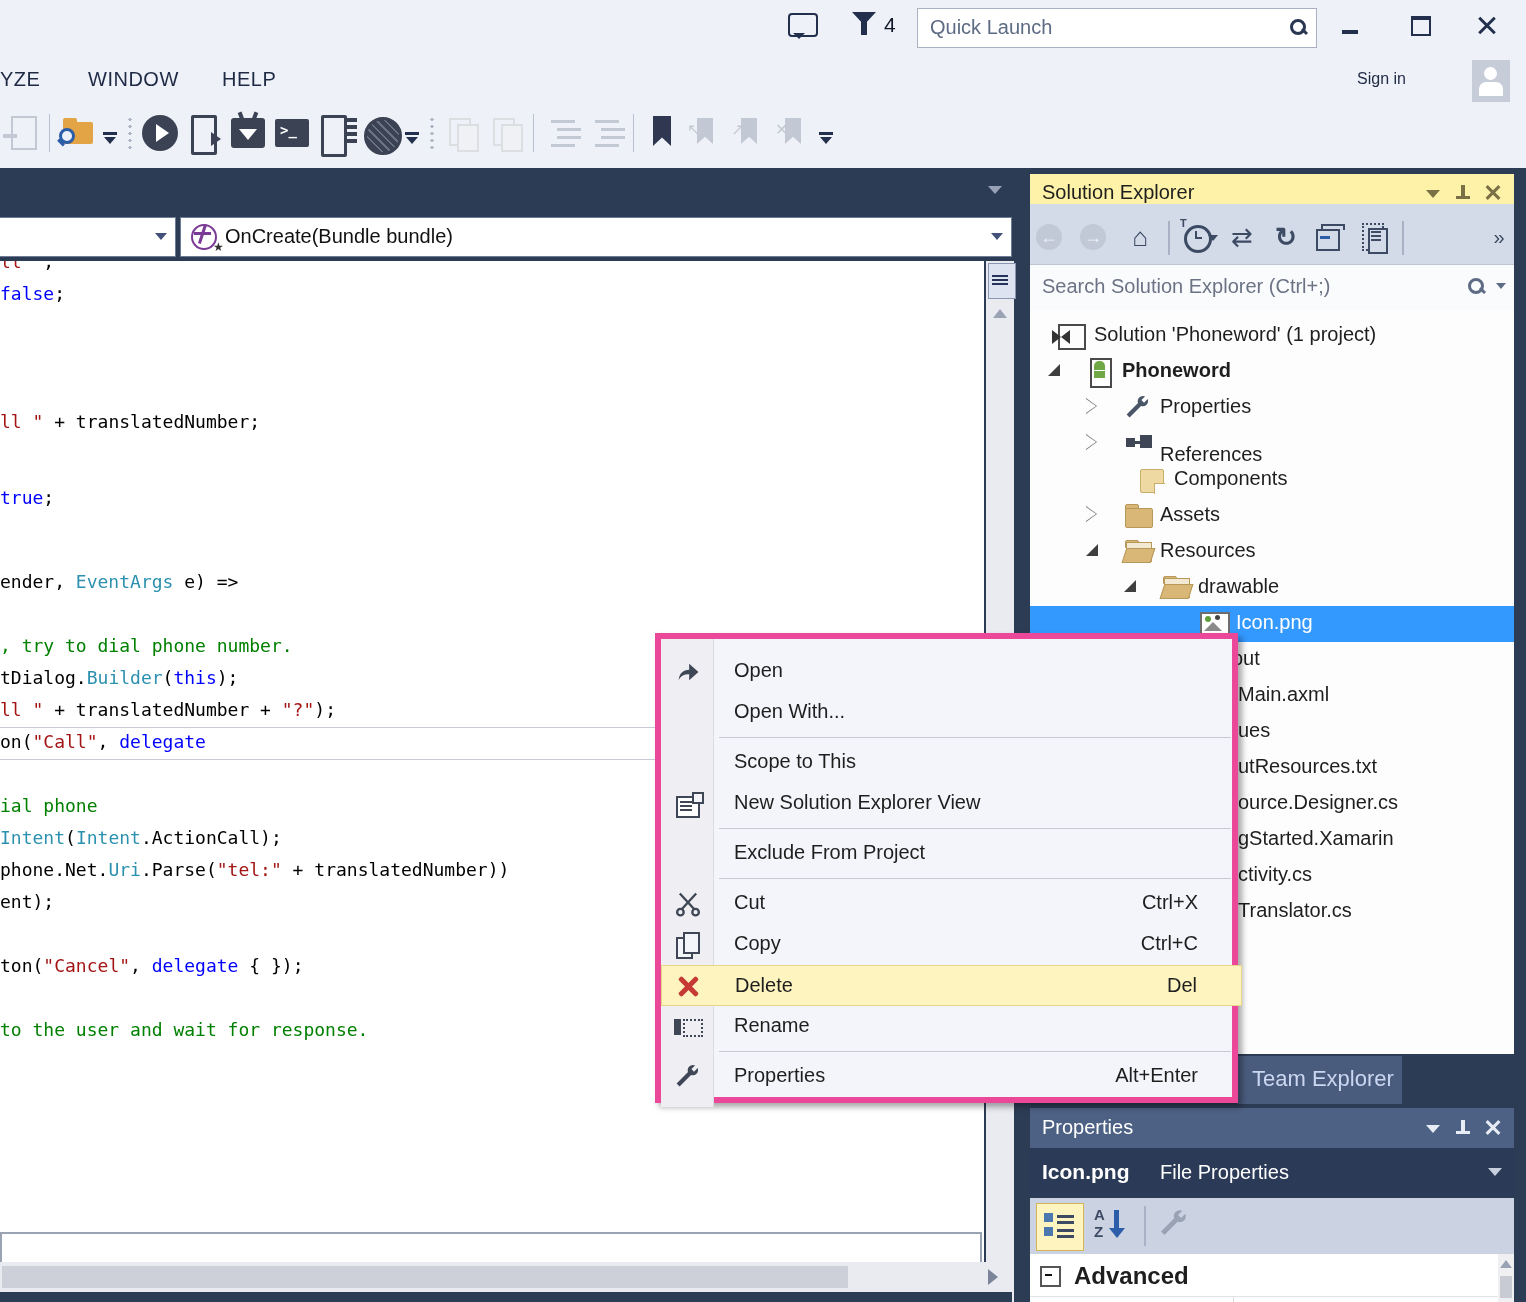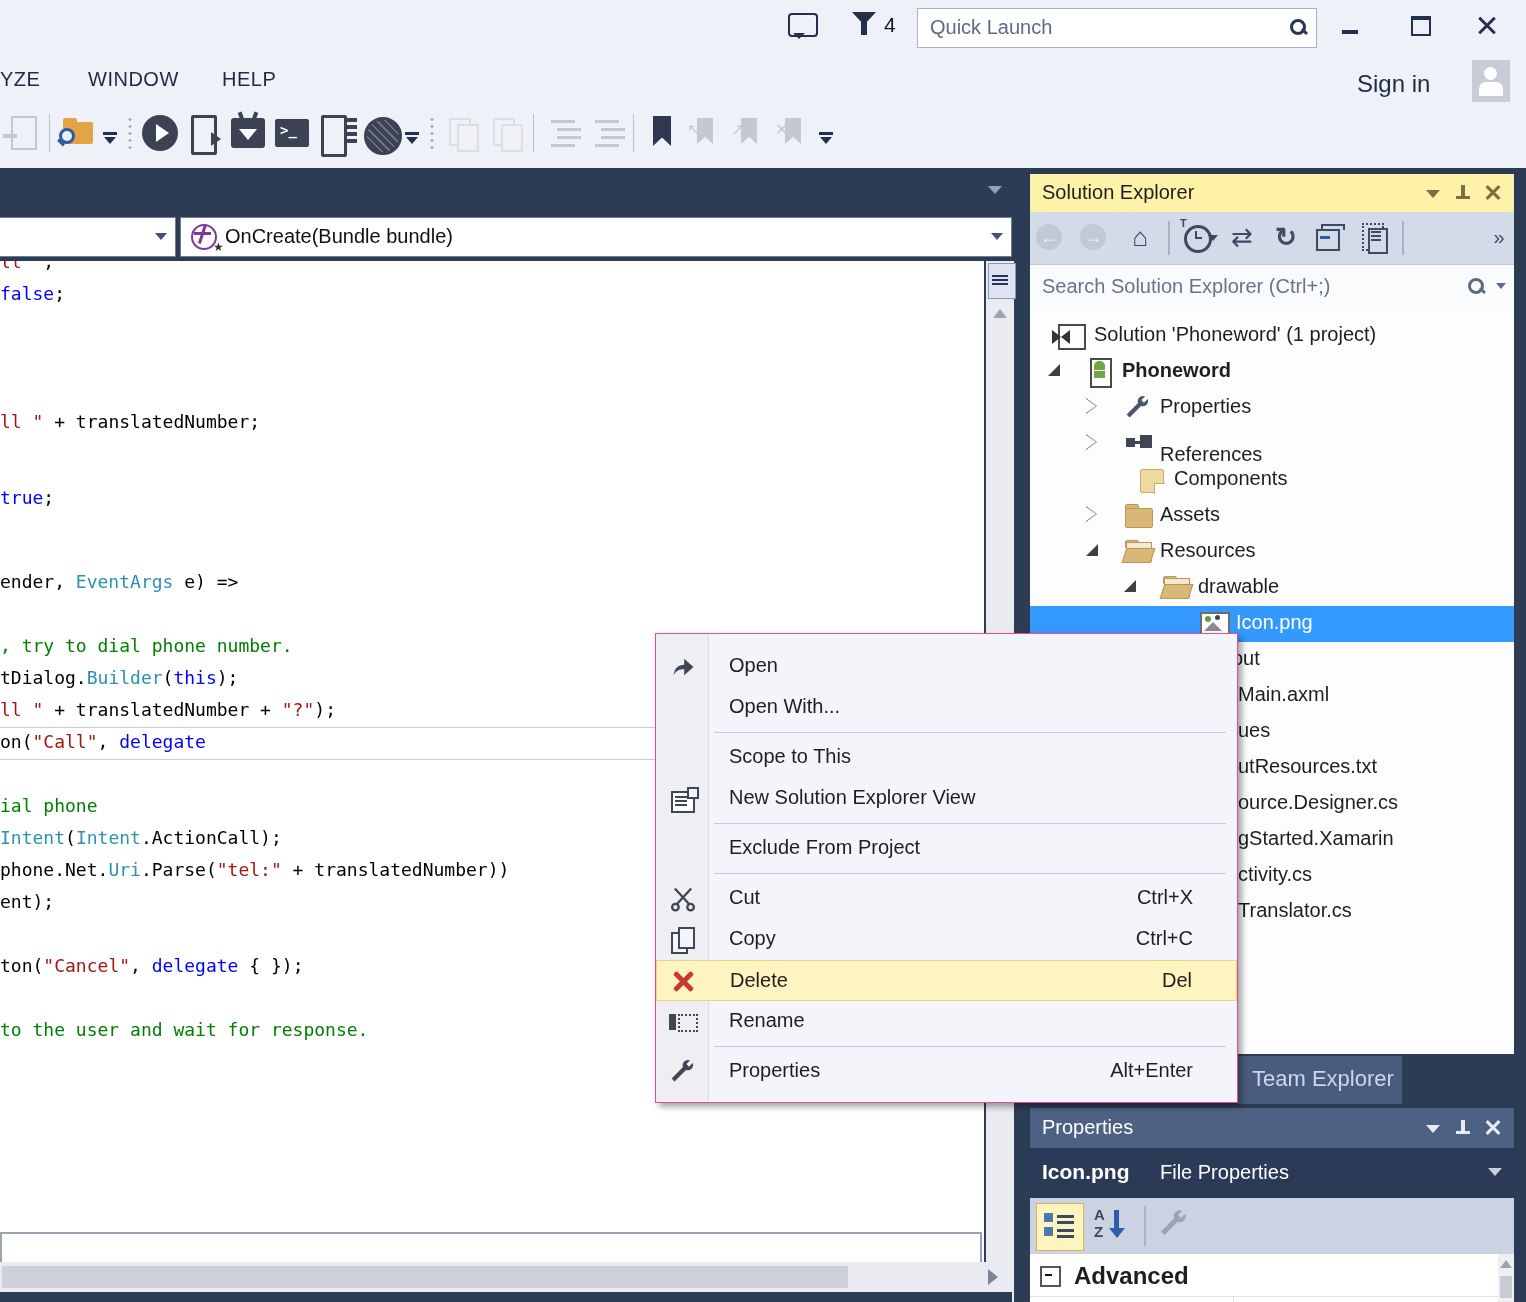--- a/index.html
+++ b/index.html
@@ -5,21 +5,21 @@
   html,body{margin:0;padding:0;background:#2D3C55;}
   #app{position:relative;width:1526px;height:1302px;overflow:hidden;
        font-family:"Liberation Sans",sans-serif;color:#1E2A45;background:#2D3C55;}
   .abs{position:absolute;}
 
   
   #titlebar{left:0;top:0;width:1526px;height:56px;background:#EEF1F7;}
   #menubar{left:0;top:56px;width:1526px;height:50px;background:#EEF1F7;}
   #toolbar{left:0;top:106px;width:1526px;height:62px;background:#EEF1F7;}
   .menu-item{position:absolute;top:12px;font-size:20px;color:#1E2A45;letter-spacing:.5px;}
-  #signin{position:absolute;top:14px;left:1357px;font-size:24px;color:#1E2A45;}
+  #signin{position:absolute;top:14px;left:1357px;font-size:16px;color:#1E2A45;}
   #avatar{position:absolute;left:1472px;top:4px;width:38px;height:42px;background:#C6CCD8;}
   #avatar .head{position:absolute;left:12px;top:7px;width:13px;height:13px;border-radius:50%;background:#FFF;}
   #avatar .body{position:absolute;left:7px;top:22px;width:24px;height:14px;border-radius:7px 7px 0 0;background:#FFF;}
   #quick-launch{position:absolute;left:917px;top:8px;width:398px;height:38px;background:#FFF;
      border:1px solid #AAB2C2;}
   #quick-launch .ph{position:absolute;left:12px;top:7px;font-size:20px;color:#5E6troisB;color:#5E6B85;}
   .mag{position:relative;display:inline-block;width:20px;height:20px;}
   .mag:before{content:"";position:absolute;left:2px;top:2px;width:10px;height:10px;border:3px solid #2A3752;border-radius:50%;}
   .mag:after{content:"";position:absolute;left:13px;top:13px;width:7px;height:3px;background:#2A3752;transform:rotate(45deg);}
   #ql-mag{position:absolute;right:8px;top:8px;}
@@ -105,21 +105,21 @@
   #v-up{left:7px;top:48px;border-left:7px solid transparent;border-right:7px solid transparent;border-bottom:9px solid #9AA3B6;}
   #v-down{left:7px;top:1040px;border-left:7px solid transparent;border-right:7px solid transparent;border-top:9px solid #9AA3B6;}
   #find-strip{position:absolute;left:0;top:1064px;width:978px;height:28px;background:#FFF;border:2px solid #9AA3B2;}
   #h-scroll{position:absolute;left:0;top:1094px;width:1012px;height:30px;background:#E9EBF1;}
   #h-thumb{position:absolute;left:2px;top:4px;width:846px;height:22px;background:#CDD0D9;}
   #h-right{left:988px;top:7px;border-top:8px solid transparent;border-bottom:8px solid transparent;border-left:10px solid #7B8499;}
   #editor-bottom{position:absolute;left:0;top:1124px;width:1012px;height:10px;background:#2D3C55;}
 
   
   #se-panel{left:1030px;top:174px;width:484px;height:880px;background:#D3DAE8;}
-  #se-title{position:absolute;left:0;top:0;width:484px;height:38px;background:#FDF2A7;}
+  #se-title{position:absolute;left:0;top:0;width:484px;height:30px;background:#FDF2A7;}
   #se-title .t{position:absolute;left:12px;top:7px;font-size:20px;color:#1E1E1E;}
   .tw-chev{position:absolute;width:0;height:0;border-left:7px solid transparent;border-right:7px solid transparent;}
   .pin{position:absolute;width:18px;height:20px;}
   .pin:before{content:"";position:absolute;left:7px;top:2px;width:4px;height:12px;background:currentColor;}
   .pin:after{content:"";position:absolute;left:2px;top:13px;width:14px;height:3px;background:currentColor;}
   .xg{position:absolute;width:18px;height:18px;}
   .xg:before,.xg:after{content:"";position:absolute;left:0;top:7px;width:18px;height:3px;background:currentColor;}
   .xg:before{transform:rotate(45deg);} .xg:after{transform:rotate(-45deg);}
   #se-toolbar{position:absolute;left:0;top:38px;width:484px;height:52px;background:#D3DAE8;font-size:0;}
   .sei{position:relative;display:inline-block;width:44px;height:46px;margin-top:3px;vertical-align:top;color:#3C4A63;}
@@ -200,21 +200,21 @@
   #adv-exp{position:absolute;left:10px;top:12px;width:17px;height:17px;border:2px solid #555;background:#FFF;}
   #adv-exp:before{content:"";position:absolute;left:3px;top:6px;width:7px;height:2px;background:#111;}
   #adv-label{position:absolute;left:44px;top:8px;font-size:24px;font-weight:bold;color:#1E1E1E;}
   #prop-scroll{position:absolute;left:468px;top:0px;width:16px;height:48px;background:#F0F0F2;}
   #prop-scroll .up{position:absolute;left:2px;top:6px;width:0;height:0;border-left:6px solid transparent;border-right:6px solid transparent;border-bottom:8px solid #9AA3B6;}
   #prop-scroll .th{position:absolute;left:2px;top:22px;width:12px;height:22px;background:#C8CBD4;}
   #prop-row2{position:absolute;left:0;top:42px;width:468px;height:6px;border-top:1px solid #E3E3E3;background:#FFF;}
   #prop-col{position:absolute;left:203px;top:42px;width:1px;height:6px;background:#E0E0E0;}
 
   
-  #ctx-menu{left:655px;top:633px;width:583px;height:470px;background:#F3F5FA;border:1px solid #ec4899;
+  #ctx-menu{left:655px;top:633px;width:583px;height:470px;background:#F3F5FA;border:6px solid #ec4899;
      box-shadow:4px 4px 6px rgba(0,0,0,.35);z-index:60;box-sizing:border-box;}
   #ctx-gutter{position:absolute;left:0;top:0;width:52px;height:468px;background:#EFEFF3;border-right:1px solid #DADCE3;}
   .mrow{position:absolute;left:0;width:581px;height:41px;}
   .mrow.hl{background:#FDF4BF;border:1px solid #E8D588;box-sizing:border-box;}
   .mrow .ml{position:absolute;left:73px;top:8px;font-size:20px;color:#1E1E1E;}
   .mrow .ms{position:absolute;right:44px;top:8px;font-size:20px;color:#1E1E1E;}
   .msep{position:absolute;left:58px;width:512px;height:1px;background:#C8CAD1;}
   .mico{position:absolute;left:13px;top:7px;width:28px;height:28px;color:#3F4756;}
   .x-red{position:relative;width:26px;height:26px;}
   .x-red:before,.x-red:after{content:"";position:absolute;left:1px;top:11px;width:25px;height:5px;background:#C63A36;border-radius:2px;}

